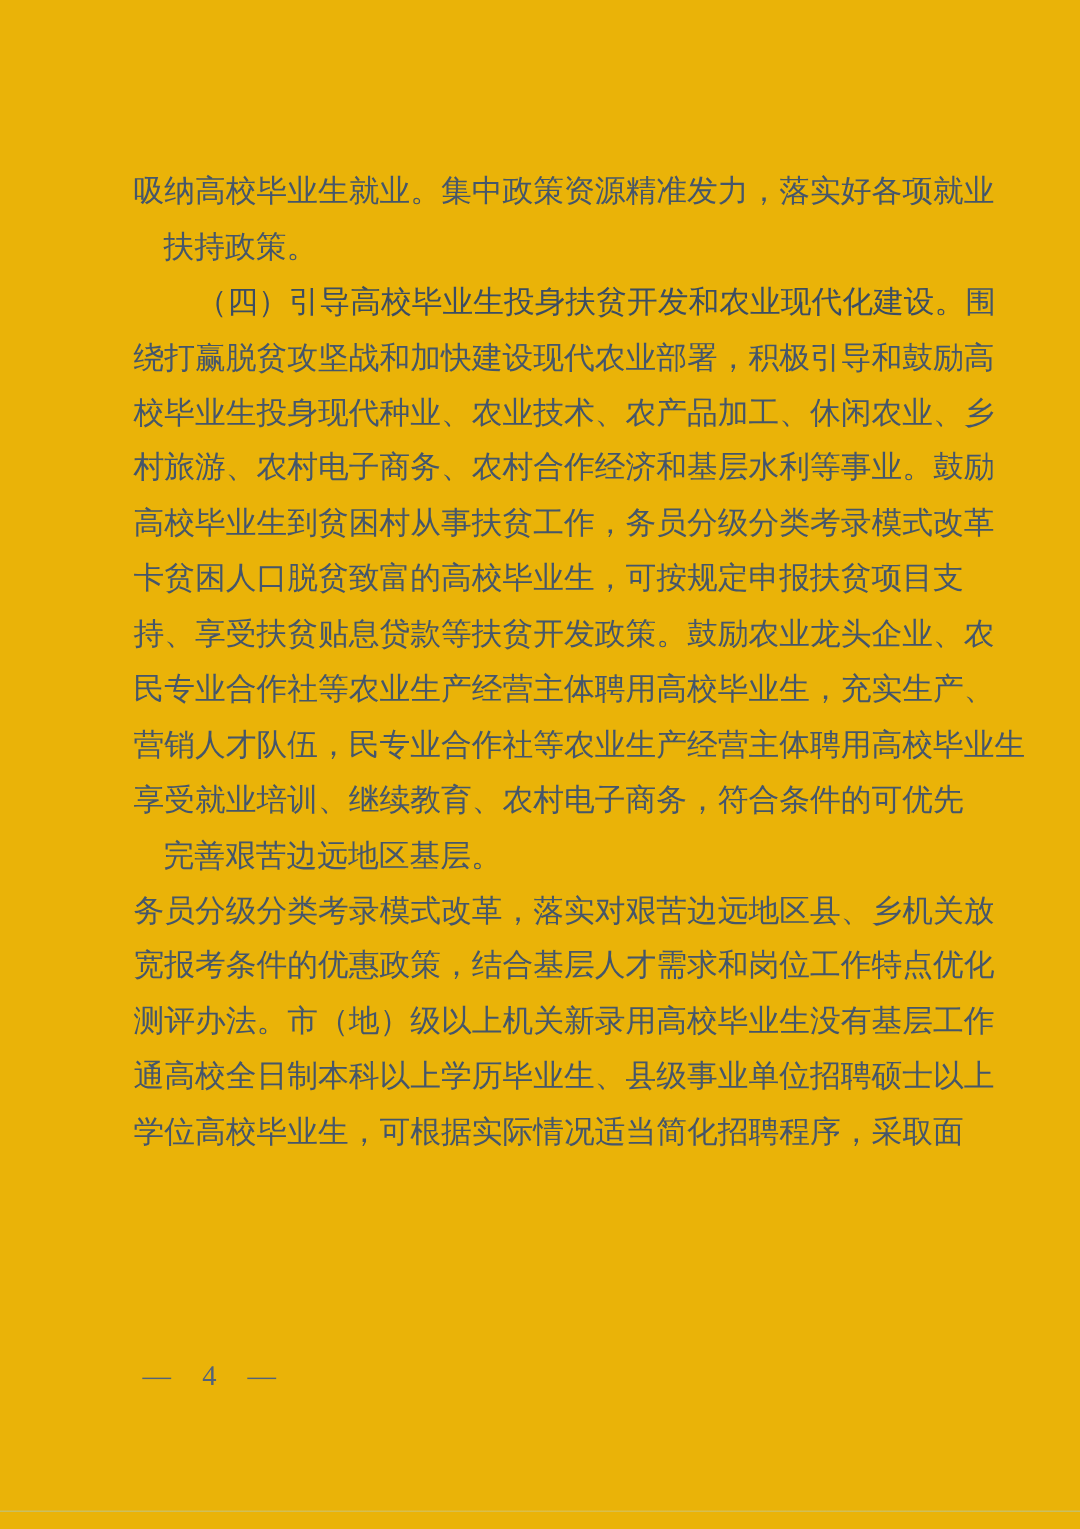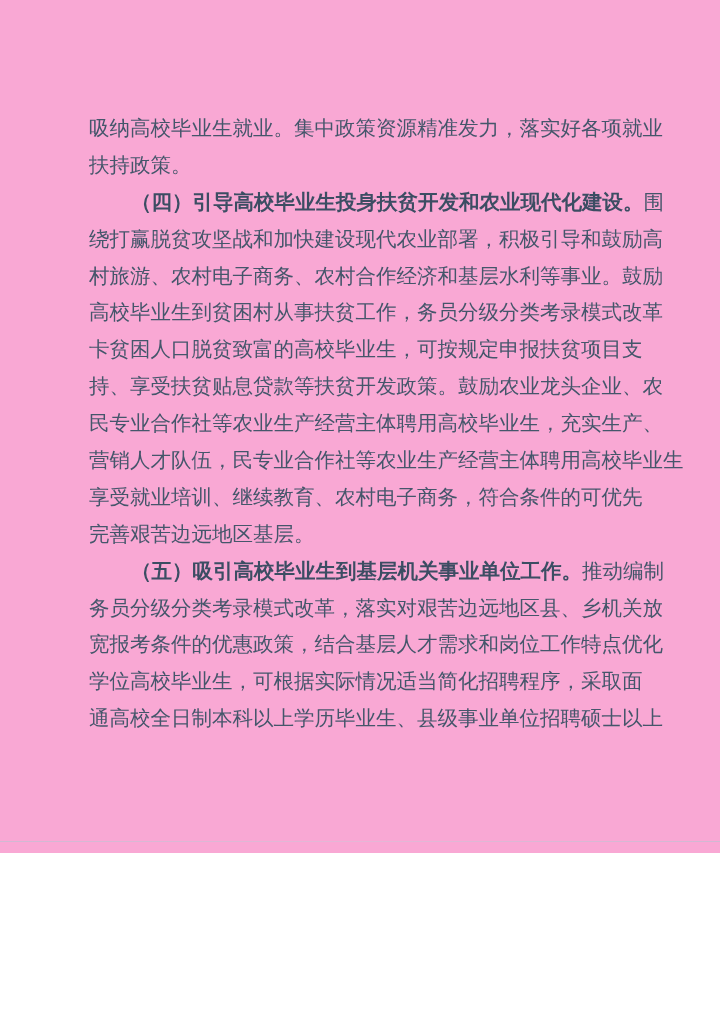--- a/index.html
+++ b/index.html
@@ -3,22 +3,22 @@
 <meta charset="utf-8">
 <style>
   html, body {
     margin: 0;
     padding: 0;
     background: #ffffff;
   }
   .page {
     position: relative;
     width: 720px;
-    height: 853px;
-    background: #f9a8d4;
+    height: 1019px;
+    background: #eab308;
     overflow: hidden;
     font-family: "Liberation Serif", "DejaVu Serif", serif;
   }
   .text-block {
     position: absolute;
     left: 89px;
     top: 110px;
     width: 544px;
   }
   .line {
@@ -27,26 +27,27 @@
     font-size: 20.5px;
     color: #45566b;
     text-align: justify;
     text-align-last: justify;
     text-justify: inter-character;
     white-space: nowrap;
   }
   .line.short {
     text-align: left;
     text-align-last: left;
+    margin-left: 20px;
   }
   .line.indent {
     padding-left: 42px;
   }
   .b {
-    font-weight: bold;
+    font-weight: normal;
     color: #3c4d63;
   }
   .footer {
     position: absolute;
     left: 95px;
     top: 903px;
     height: 30px;
     line-height: 30px;
     font-size: 19px;
     color: #53637a;
@@ -66,31 +67,32 @@
 </head>
 <body>
 
 <div class="page">
   <div class="text-block">
 
     <div class="line"><span>吸纳高校毕业生就业。集中政策资源精准发力，落实好各项就业</span></div>
     <div class="line short"><span>扶持政策。</span></div>
     <div class="line indent"><span class="b">（四）引导高校毕业生投身扶贫开发和农业现代化建设。</span><span>围</span></div>
     <div class="line"><span>绕打赢脱贫攻坚战和加快建设现代农业部署，积极引导和鼓励高</span></div>
+    <div class="line"><span>校毕业生投身现代种业、农业技术、农产品加工、休闲农业、乡</span></div>
     <div class="line"><span>村旅游、农村电子商务、农村合作经济和基层水利等事业。鼓励</span></div>
     <div class="line"><span>高校毕业生到贫困村从事扶贫工作，务员分级分类考录模式改革</span></div>
     <div class="line"><span>卡贫困人口脱贫致富的高校毕业生，可按规定申报扶贫项目支</span></div>
     <div class="line"><span>持、享受扶贫贴息贷款等扶贫开发政策。鼓励农业龙头企业、农</span></div>
     <div class="line"><span>民专业合作社等农业生产经营主体聘用高校毕业生，充实生产、</span></div>
     <div class="line"><span>营销人才队伍，民专业合作社等农业生产经营主体聘用高校毕业生</span></div>
     <div class="line"><span>享受就业培训、继续教育、农村电子商务，符合条件的可优先</span></div>
     <div class="line short"><span>完善艰苦边远地区基层。</span></div>
-    <div class="line indent"><span class="b">（五）吸引高校毕业生到基层机关事业单位工作。</span><span>推动编制</span></div>
     <div class="line"><span>务员分级分类考录模式改革，落实对艰苦边远地区县、乡机关放</span></div>
     <div class="line"><span>宽报考条件的优惠政策，结合基层人才需求和岗位工作特点优化</span></div>
+    <div class="line"><span>测评办法。市（地）级以上机关新录用高校毕业生没有基层工作</span></div>
+    <div class="line"><span>通高校全日制本科以上学历毕业生、县级事业单位招聘硕士以上</span></div>
     <div class="line"><span>学位高校毕业生，可根据实际情况适当简化招聘程序，采取面</span></div>
-    <div class="line"><span>通高校全日制本科以上学历毕业生、县级事业单位招聘硕士以上</span></div>
 
   </div>
 
   <div class="footer">— 4 —</div>
   <div class="scan-edge-line"></div>
 </div>
 
 </body></html>

